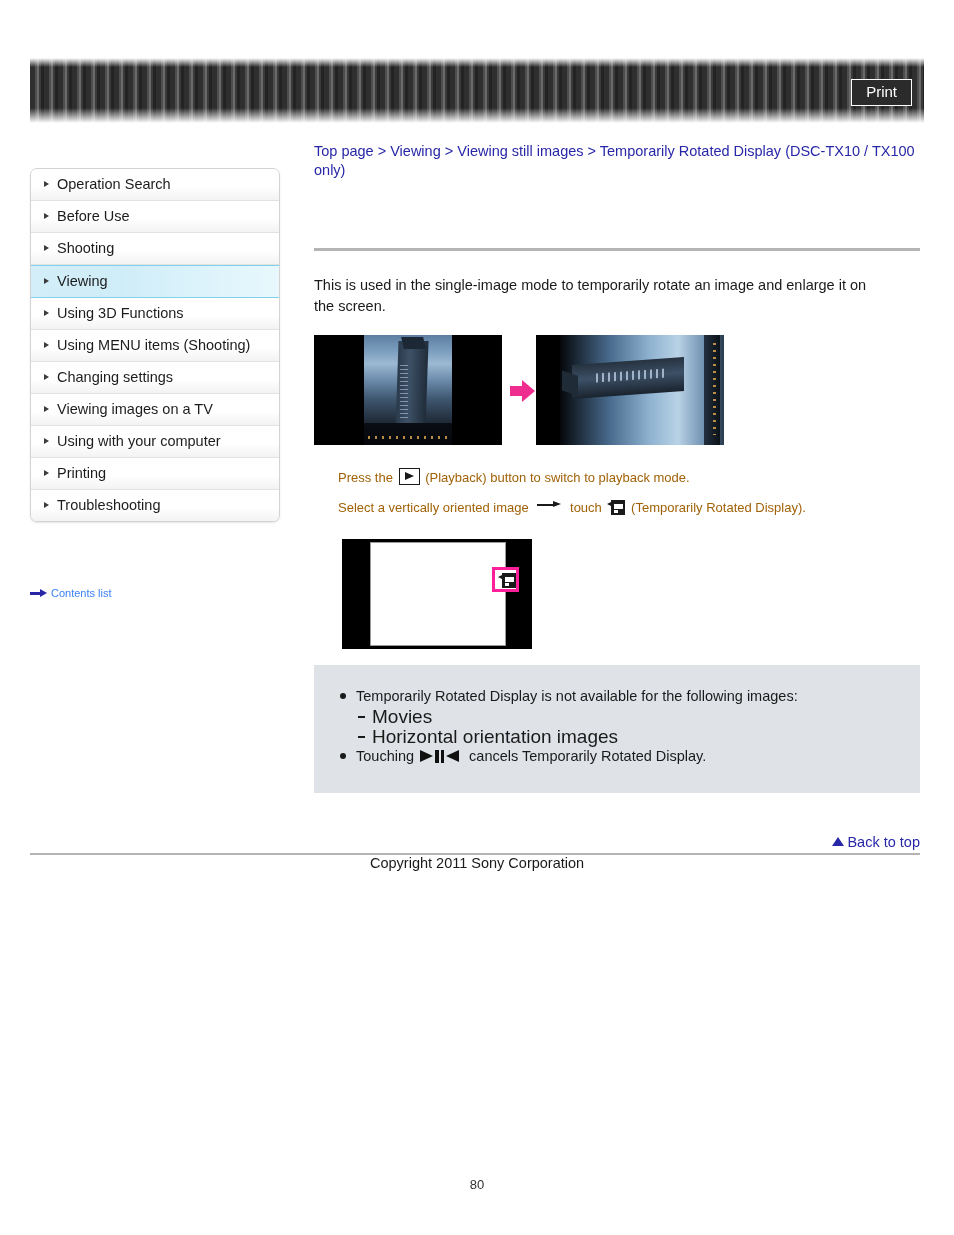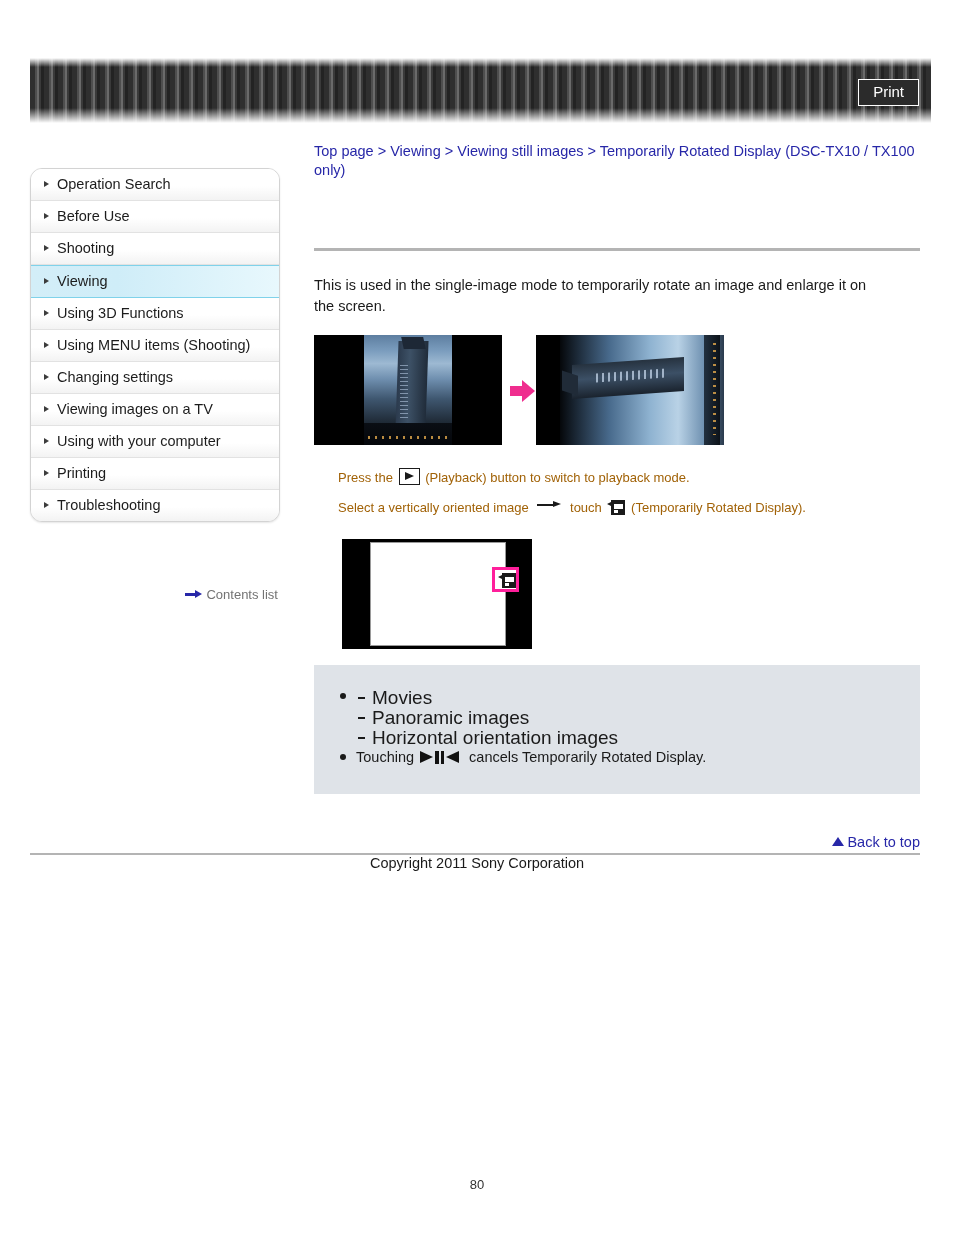--- a/index.html
+++ b/index.html
@@ -28,21 +28,20 @@
         rgba(255,255,255,1) 0px,
         rgba(255,255,255,0) 9px,
         rgba(255,255,255,0) 50px,
         rgba(255,255,255,1) 65px),
       repeating-linear-gradient(to right,
         #2f2f2f 0px, #2f2f2f 5px,
         #4e4e4e 5px, #4e4e4e 7px,
         #6a6a6a 7px, #6a6a6a 9px,
         #3a3a3a 9px, #3a3a3a 11px,
         #232323 11px, #232323 14px);
-    padding-left: 7px;
   }
   .print-button {
     position: absolute;
     right: 12px;
     top: 21px;
     border: 1px solid #ffffff;
     background: #2b2b2b;
     color: #ffffff;
     font-size: 15px;
     font-family: "Liberation Sans", sans-serif;
@@ -68,21 +67,21 @@
   }
   .breadcrumb .sep { color: #2727a8; }
 
   
   .sidebar {
     position: absolute;
     left: 30px;
     top: 168px;
     width: 248px;
     border: 1px solid #d3d3d3;
-    border-radius: 12px;
+    border-radius: 7px;
     background: #ffffff;
     overflow: hidden;
     box-shadow: 0 1px 2px rgba(0,0,0,0.10);
   }
   .nav-item {
     position: relative;
     height: 31px;
     line-height: 31px;
     padding-left: 26px;
     font-size: 14.5px;
@@ -107,23 +106,23 @@
     border-top: 1px solid #7fd2ea;
     border-bottom: 1px solid #7fd2ea;
   }
 
   
   .contents-list {
     position: absolute;
     left: 30px;
     top: 586px;
     width: 248px;
-    text-align: right;
-    font-size: 13px;
-    color: #737373;
+    text-align: left;
+    font-size: 11px;
+    color: #3b82f6;
     cursor: pointer;
   }
   .contents-list .arrow-ico {
     display: inline-block;
     vertical-align: middle;
     position: relative;
     width: 17px;
     height: 9px;
     margin-right: 4px;
   }
@@ -655,28 +654,25 @@
         <span class="inner"></span>
         <span class="inner2"></span>
       </span>
     </div>
   </div>
 
 
   <div class="notes">
     <div class="note-item">
       <span class="bullet"></span>
+      <span>Temporarily Rotated Display is not available for the following images:</span>
     </div>
     <div class="sub-item">
       <span class="dash"></span>
       <span>Movies</span>
-    </div>
-    <div class="sub-item">
-      <span class="dash"></span>
-      <span>Panoramic images</span>
     </div>
     <div class="sub-item">
       <span class="dash"></span>
       <span>Horizontal orientation images</span>
     </div>
     <div class="note-item">
       <span class="bullet"></span>
       <span>Touching</span>
       <span class="ico-transport">
         <span class="pl"></span>

